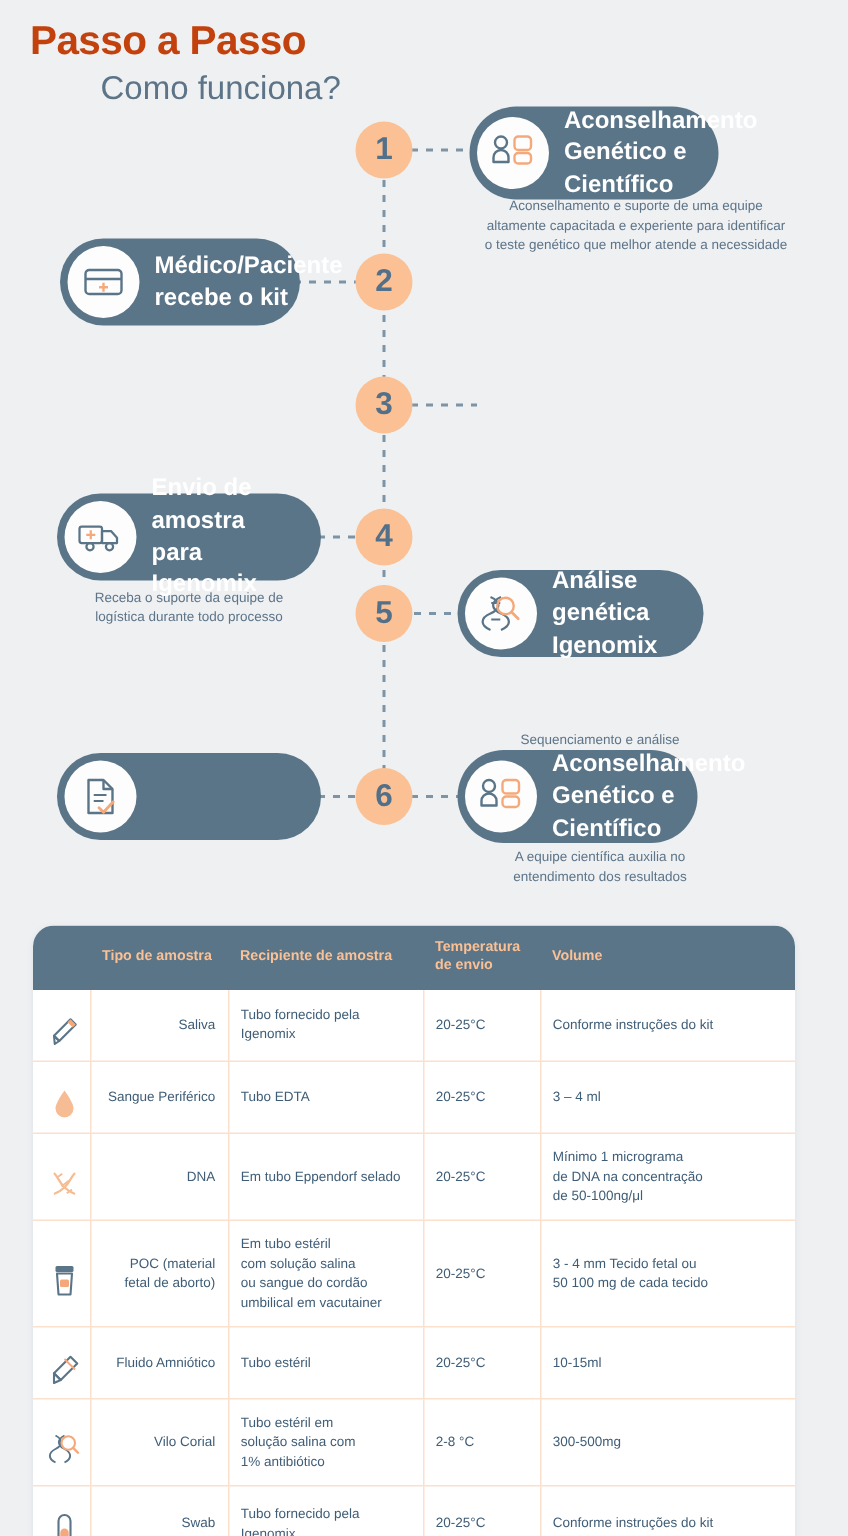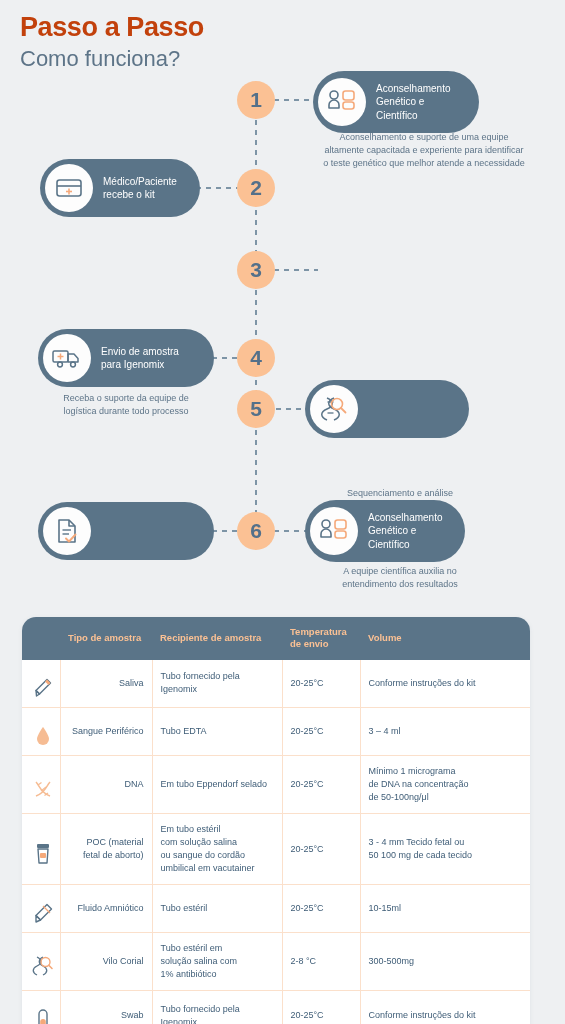--- a/index.html
+++ b/index.html
@@ -19,20 +19,21 @@
     font-weight: bold;
     color: #c2410c;
     letter-spacing: -0.4px;
     line-height: 1.15;
   }
   .title-sub {
     font-size: 22px;
     color: #5d7488;
     line-height: 1.3;
     margin-top: 2px;
+    margin-left: 47px;
   }
 
   
   .flow { position: absolute; left: 0; top: 0; width: 565px; height: 610px; }
 
   .spine {
     position: absolute;
     left: 255px;
     top: 100px;
     width: 2px;
@@ -76,22 +77,22 @@
   .pill-icon {
     width: 48px; height: 48px;
     min-width: 48px;
     border-radius: 50%;
     background: #fdfdfd;
     display: flex; align-items: center; justify-content: center;
     margin-right: 10px;
   }
   .pill-label {
     color: #ffffff;
-    font-size: 10px;
-    font-weight: normal;
+    font-size: 16px;
+    font-weight: bold;
     line-height: 1.33;
     white-space: pre-line;
   }
 
   .caption {
     position: absolute;
     color: #5d7488;
     font-size: 9px;
     line-height: 1.45;
     text-align: center;
@@ -224,20 +225,22 @@
     <span class="pill-icon">
       <svg width="28" height="28" viewBox="0 0 28 28">
         <path d="M7 3c7 3 7 8 0 11s-7 8 0 11" fill="none" stroke="#5a7488" stroke-width="1.5"></path>
         <path d="M14 3c-7 3-7 8 0 11s7 8 0 11" fill="none" stroke="#5a7488" stroke-width="1.5"></path>
         <line x1="7.5" y1="7" x2="13.5" y2="7" stroke="#5a7488" stroke-width="1.3"></line>
         <line x1="7.5" y1="18" x2="13.5" y2="18" stroke="#5a7488" stroke-width="1.3"></line>
         <circle cx="17" cy="9" r="5.5" fill="none" stroke="#f5a97a" stroke-width="1.6"></circle>
         <line x1="21" y1="13" x2="25.5" y2="17.5" stroke="#f5a97a" stroke-width="1.8" stroke-linecap="round"></line>
       </svg>
     </span>
+    <span class="pill-label">Análise genética
+Igenomix</span>
   </div>
   <div class="caption" style="left:300px; top:443px; width:200px;margin-top:44px;">Sequenciamento e análise
 100% In-House</div>
 
   <div class="connector" style="left:212px; top:530px; width:28px;"></div>
   <div class="connector" style="left:274px; top:530px; width:34px;"></div>
   <div class="stepnum" style="left:237px; top:512px;">6</div>
   <div class="pill" style="left:38px; top:502px; width:176px;">
     <span class="pill-icon">
       <svg width="26" height="28" viewBox="0 0 26 28">

